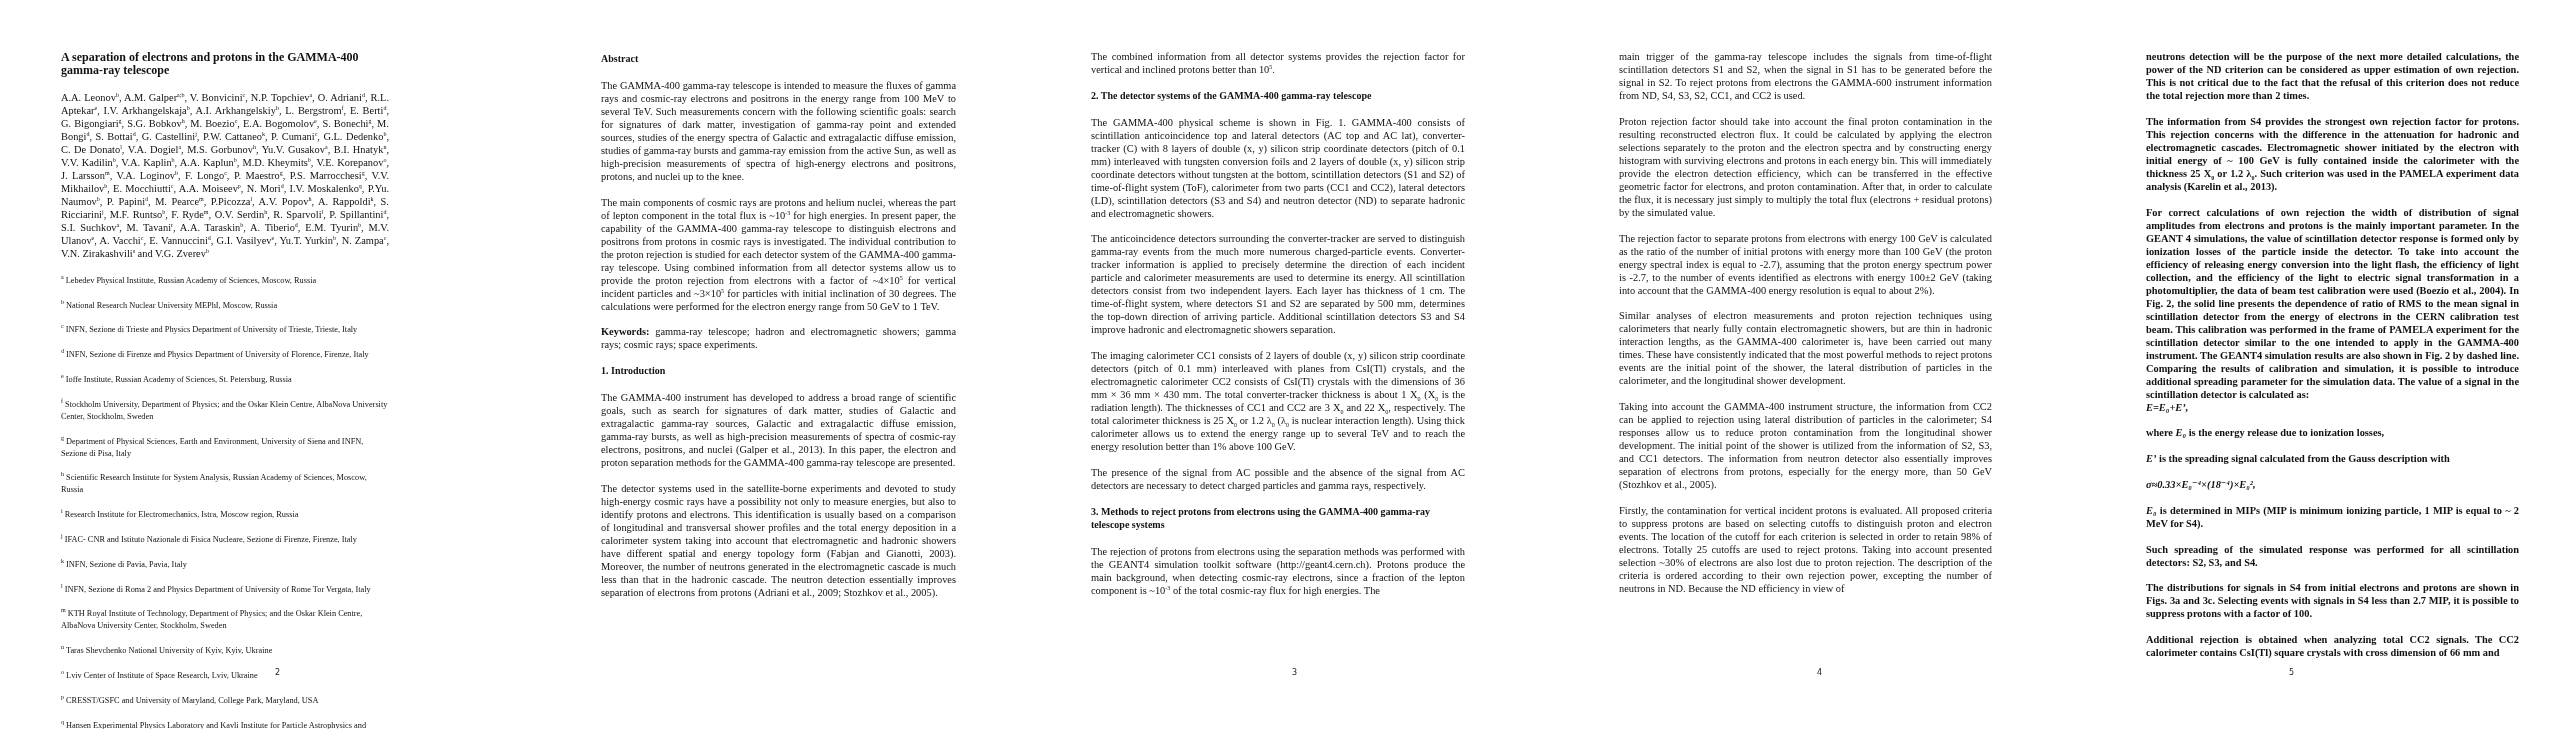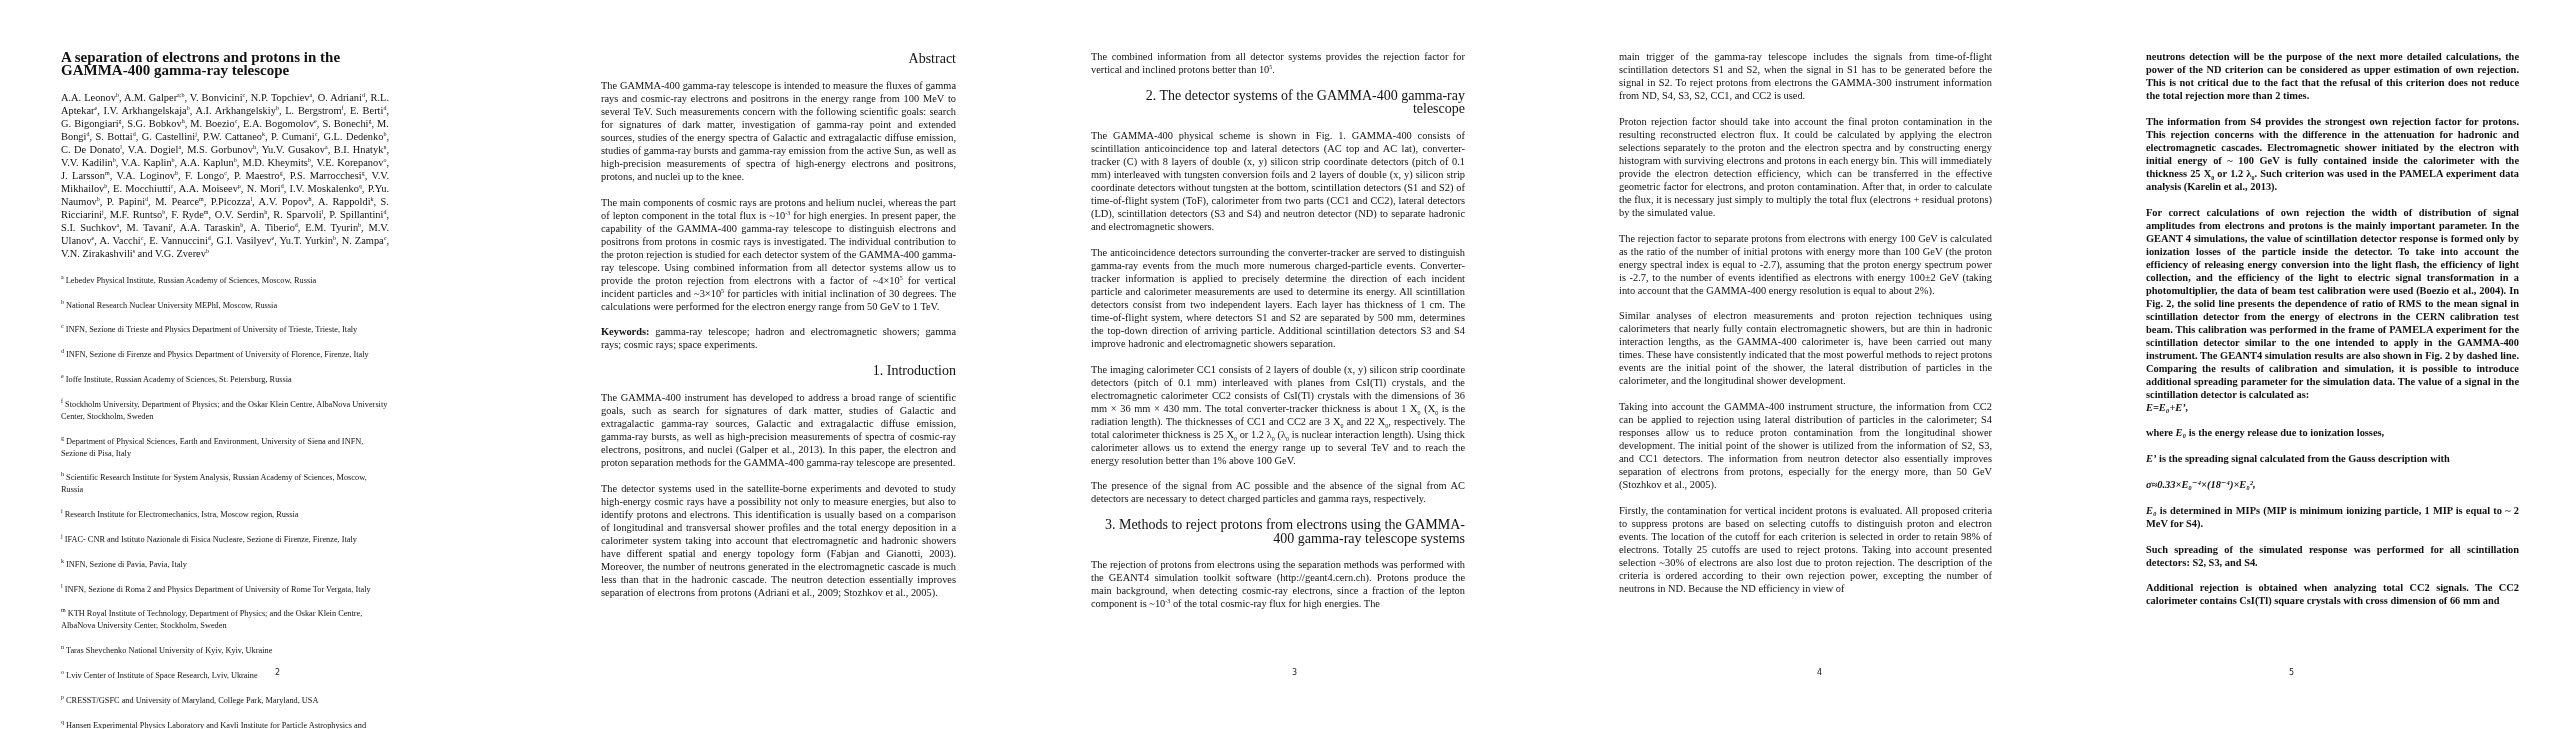--- a/index.html
+++ b/index.html
@@ -1,21 +1,21 @@
 <!DOCTYPE html>
 <html style="font-size:9.7px"><head>
 <meta charset="utf-8">
 <style>
   html,body{margin:0;padding:0;background:#ffffff;}
   body{width:2576px;height:729px;position:relative;overflow:hidden;
        font-family:"Liberation Serif","DejaVu Serif",serif;color:#111;}
   .col{position:absolute;top:0;font-size:10.4px;line-height:13px;text-align:justify;}
   .col p{margin:0 0 12.8px 0;}
-  .col h1{font-size:15px;font-weight:bold;margin:0 0 13.4px 0;line-height:13.4px;text-align:left;}
-  .col h2{font-size:14px;font-weight:normal;margin:0 0 13.4px 0;line-height:13.4px;text-align:right;}
+  .col h1{font-size:12px;font-weight:bold;margin:0 0 13.4px 0;line-height:13.4px;text-align:left;}
+  .col h2{font-size:10px;font-weight:bold;margin:0 0 13.4px 0;line-height:13.4px;text-align:left;}
   .pagenum{position:absolute;top:668px;font-family:"DejaVu Sans","Liberation Sans",sans-serif;font-size:8px;color:#222;}
   sup{font-size:6px;line-height:0;vertical-align:super;}
   sub{font-size:6px;line-height:0;}
   .aff{font-size:8.3px;line-height:12px;text-align:left;margin:0;}
   .aff-list{margin-top:14.6px;}
   .authors{margin-bottom:0;}
   .kw b{font-weight:bold;}
   .eq{margin:0;text-align:left;}
   .eq i{font-style:italic;}
   .nomargin{margin-bottom:0 !important;}
@@ -64,35 +64,36 @@
   <p>The GAMMA-400 physical scheme is shown in Fig. 1. GAMMA-400 consists of scintillation anticoincidence top and lateral detectors (AC top and AC lat), converter-tracker (C) with 8 layers of double (x, y) silicon strip coordinate detectors (pitch of 0.1 mm) interleaved with tungsten conversion foils and 2 layers of double (x, y) silicon strip coordinate detectors without tungsten at the bottom, scintillation detectors (S1 and S2) of time-of-flight system (ToF), calorimeter from two parts (CC1 and CC2), lateral detectors (LD), scintillation detectors (S3 and S4) and neutron detector (ND) to separate hadronic and electromagnetic showers.</p>
   <p>The anticoincidence detectors surrounding the converter-tracker are served to distinguish gamma-ray events from the much more numerous charged-particle events. Converter-tracker information is applied to precisely determine the direction of each incident particle and calorimeter measurements are used to determine its energy. All scintillation detectors consist from two independent layers. Each layer has thickness of 1 cm. The time-of-flight system, where detectors S1 and S2 are separated by 500 mm, determines the top-down direction of arriving particle. Additional scintillation detectors S3 and S4 improve hadronic and electromagnetic showers separation.</p>
   <p><span>The imaging calorimeter CC1 consists of 2 layers of double (x, y) silicon strip coordinate detectors (pitch of 0.1 mm) interleaved with planes from CsI(Tl) crystals, and the electromagnetic calorimeter CC2 consists of CsI(Tl) crystals with the dimensions of 36 mm × 36 mm × 430 mm. The total converter-tracker thickness is about 1 X</span><sub>0</sub><span> (X</span><sub>0</sub><span> is the radiation length). The thicknesses of CC1 and CC2 are 3 X</span><sub>0</sub><span> and 22 X</span><sub>0</sub><span>, respectively. The total calorimeter thickness is 25 X</span><sub>0</sub><span> or 1.2 λ</span><sub>0</sub><span> (λ</span><sub>0</sub><span> is nuclear interaction length). Using thick calorimeter allows us to extend the energy range up to several TeV and to reach the energy resolution better than 1% above 100 GeV.</span></p>
   <p>The presence of the signal from AC possible and the absence of the signal from AC detectors are necessary to detect charged particles and gamma rays, respectively.</p>
   <h2>3. Methods to reject protons from electrons using the GAMMA-400 gamma-ray telescope systems</h2>
   <p><span>The rejection of protons from electrons using the separation methods was performed with the GEANT4 simulation toolkit software (http://geant4.cern.ch). Protons produce the main background, when detecting cosmic-ray electrons, since a fraction of the lepton component is ~10</span><sup>-3</sup><span> of the total cosmic-ray flux for high energies. The</span></p>
 </div>
 <div class="pagenum" style="left:1292px;">3</div>
 
 <div class="col" style="left:1619px;top:50px;width:373px;">
-  <p>main trigger of the gamma-ray telescope includes the signals from time-of-flight scintillation detectors S1 and S2, when the signal in S1 has to be generated before the signal in S2. To reject protons from electrons the GAMMA-300 instrument information from ND, S4, S3, S2, CC1, and CC2 is used.</p>
+  <p>main trigger of the gamma-ray telescope includes the signals from time-of-flight scintillation detectors S1 and S2, when the signal in S1 has to be generated before the signal in S2. To reject protons from electrons the GAMMA-600 instrument information from ND, S4, S3, S2, CC1, and CC2 is used.</p>
   <p>Proton rejection factor should take into account the final proton contamination in the resulting reconstructed electron flux. It could be calculated by applying the electron selections separately to the proton and the electron spectra and by constructing energy histogram with surviving electrons and protons in each energy bin. This will immediately provide the electron detection efficiency, which can be transferred in the effective geometric factor for electrons, and proton contamination. After that, in order to calculate the flux, it is necessary just simply to multiply the total flux (electrons + residual protons) by the simulated value.</p>
   <p>The rejection factor to separate protons from electrons with energy 100 GeV is calculated as the ratio of the number of initial protons with energy more than 100 GeV (the proton energy spectral index is equal to -2.7), assuming that the proton energy spectrum power is -2.7, to the number of events identified as electrons with energy 100±2 GeV (taking into account that the GAMMA-400 energy resolution is equal to about 2%).</p>
   <p>Similar analyses of electron measurements and proton rejection techniques using calorimeters that nearly fully contain electromagnetic showers, but are thin in hadronic interaction lengths, as the GAMMA-400 calorimeter is, have been carried out many times. These have consistently indicated that the most powerful methods to reject protons events are the initial point of the shower, the lateral distribution of particles in the calorimeter, and the longitudinal shower development.</p>
   <p>Taking into account the GAMMA-400 instrument structure, the information from CC2 can be applied to rejection using lateral distribution of particles in the calorimeter; S4 responses allow us to reduce proton contamination from the longitudinal shower development. The initial point of the shower is utilized from the information of S2, S3, and CC1 detectors. The information from neutron detector also essentially improves separation of electrons from protons, especially for the energy more, than 50 GeV (Stozhkov et al., 2005).</p>
   <p>Firstly, the contamination for vertical incident protons is evaluated. All proposed criteria to suppress protons are based on selecting cutoffs to distinguish proton and electron events. The location of the cutoff for each criterion is selected in order to retain 98% of electrons. Totally 25 cutoffs are used to reject protons. Taking into account presented selection ~30% of electrons are also lost due to proton rejection. The description of the criteria is ordered according to their own rejection power, excepting the number of neutrons in ND. Because the ND efficiency in view of</p>
 </div>
 <div class="pagenum" style="left:1817px;">4</div>
 
 <div class="col" style="left:2146px;top:50px;width:373px;font-weight:bold;">
   <p>neutrons detection will be the purpose of the next more detailed calculations, the power of the ND criterion can be considered as upper estimation of own rejection. This is not critical due to the fact that the refusal of this criterion does not reduce the total rejection more than 2 times.</p>
   <p><span>The information from S4 provides the strongest own rejection factor for protons. This rejection concerns with the difference in the attenuation for hadronic and electromagnetic cascades. Electromagnetic shower initiated by the electron with initial energy of ~ 100 GeV is fully contained inside the calorimeter with the thickness 25 X</span><sub>0</sub><span> or 1.2 λ</span><sub>0</sub><span>. Such criterion was used in the PAMELA experiment data analysis (Karelin et al., 2013).</span></p>
   <p class="nomargin">For correct calculations of own rejection the width of distribution of signal amplitudes from electrons and protons is the mainly important parameter. In the GEANT 4 simulations, the value of scintillation detector response is formed only by ionization losses of the particle inside the detector. To take into account the efficiency of releasing energy conversion into the light flash, the efficiency of light collection, and the efficiency of the light to electric signal transformation in a photomultiplier, the data of beam test calibration were used (Boezio et al., 2004). In Fig. 2, the solid line presents the dependence of ratio of RMS to the mean signal in scintillation detector from the energy of electrons in the CERN calibration test beam. This calibration was performed in the frame of PAMELA experiment for the scintillation detector similar to the one intended to apply in the GAMMA-400 instrument. The GEANT4 simulation results are also shown in Fig. 2 by dashed line. Comparing the results of calibration and simulation, it is possible to introduce additional spreading parameter for the simulation data. The value of a signal in the scintillation detector is calculated as:</p>
   <p class="eq"><i>E=E₀+E’,</i></p>
   <p class="eq"><span>where </span><i>E₀</i><span> is the energy release due to ionization losses,</span></p>
   <p class="eq"><i>E’</i><span> is the spreading signal calculated from the Gauss description with</span></p>
   <p class="eq"><i>σ≈0.33×E₀⁻⁴×(18⁻⁴)×E₀²,</i></p>
   <p style="text-align:justify;"><i>E₀</i><span> is determined in MIPs (MIP is minimum ionizing particle, 1 MIP is equal to ~ 2 MeV for S4).</span></p>
   <p>Such spreading of the simulated response was performed for all scintillation detectors: S2, S3, and S4.</p>
+  <p>The distributions for signals in S4 from initial electrons and protons are shown in Figs. 3a and 3c. Selecting events with signals in S4 less than 2.7 MIP, it is possible to suppress protons with a factor of 100.</p>
   <p>Additional rejection is obtained when analyzing total CC2 signals. The CC2 calorimeter contains CsI(Tl) square crystals with cross dimension of 66 mm and</p>
 </div>
 <div class="pagenum" style="left:2289px;">5</div>
 
 
 </body></html>

